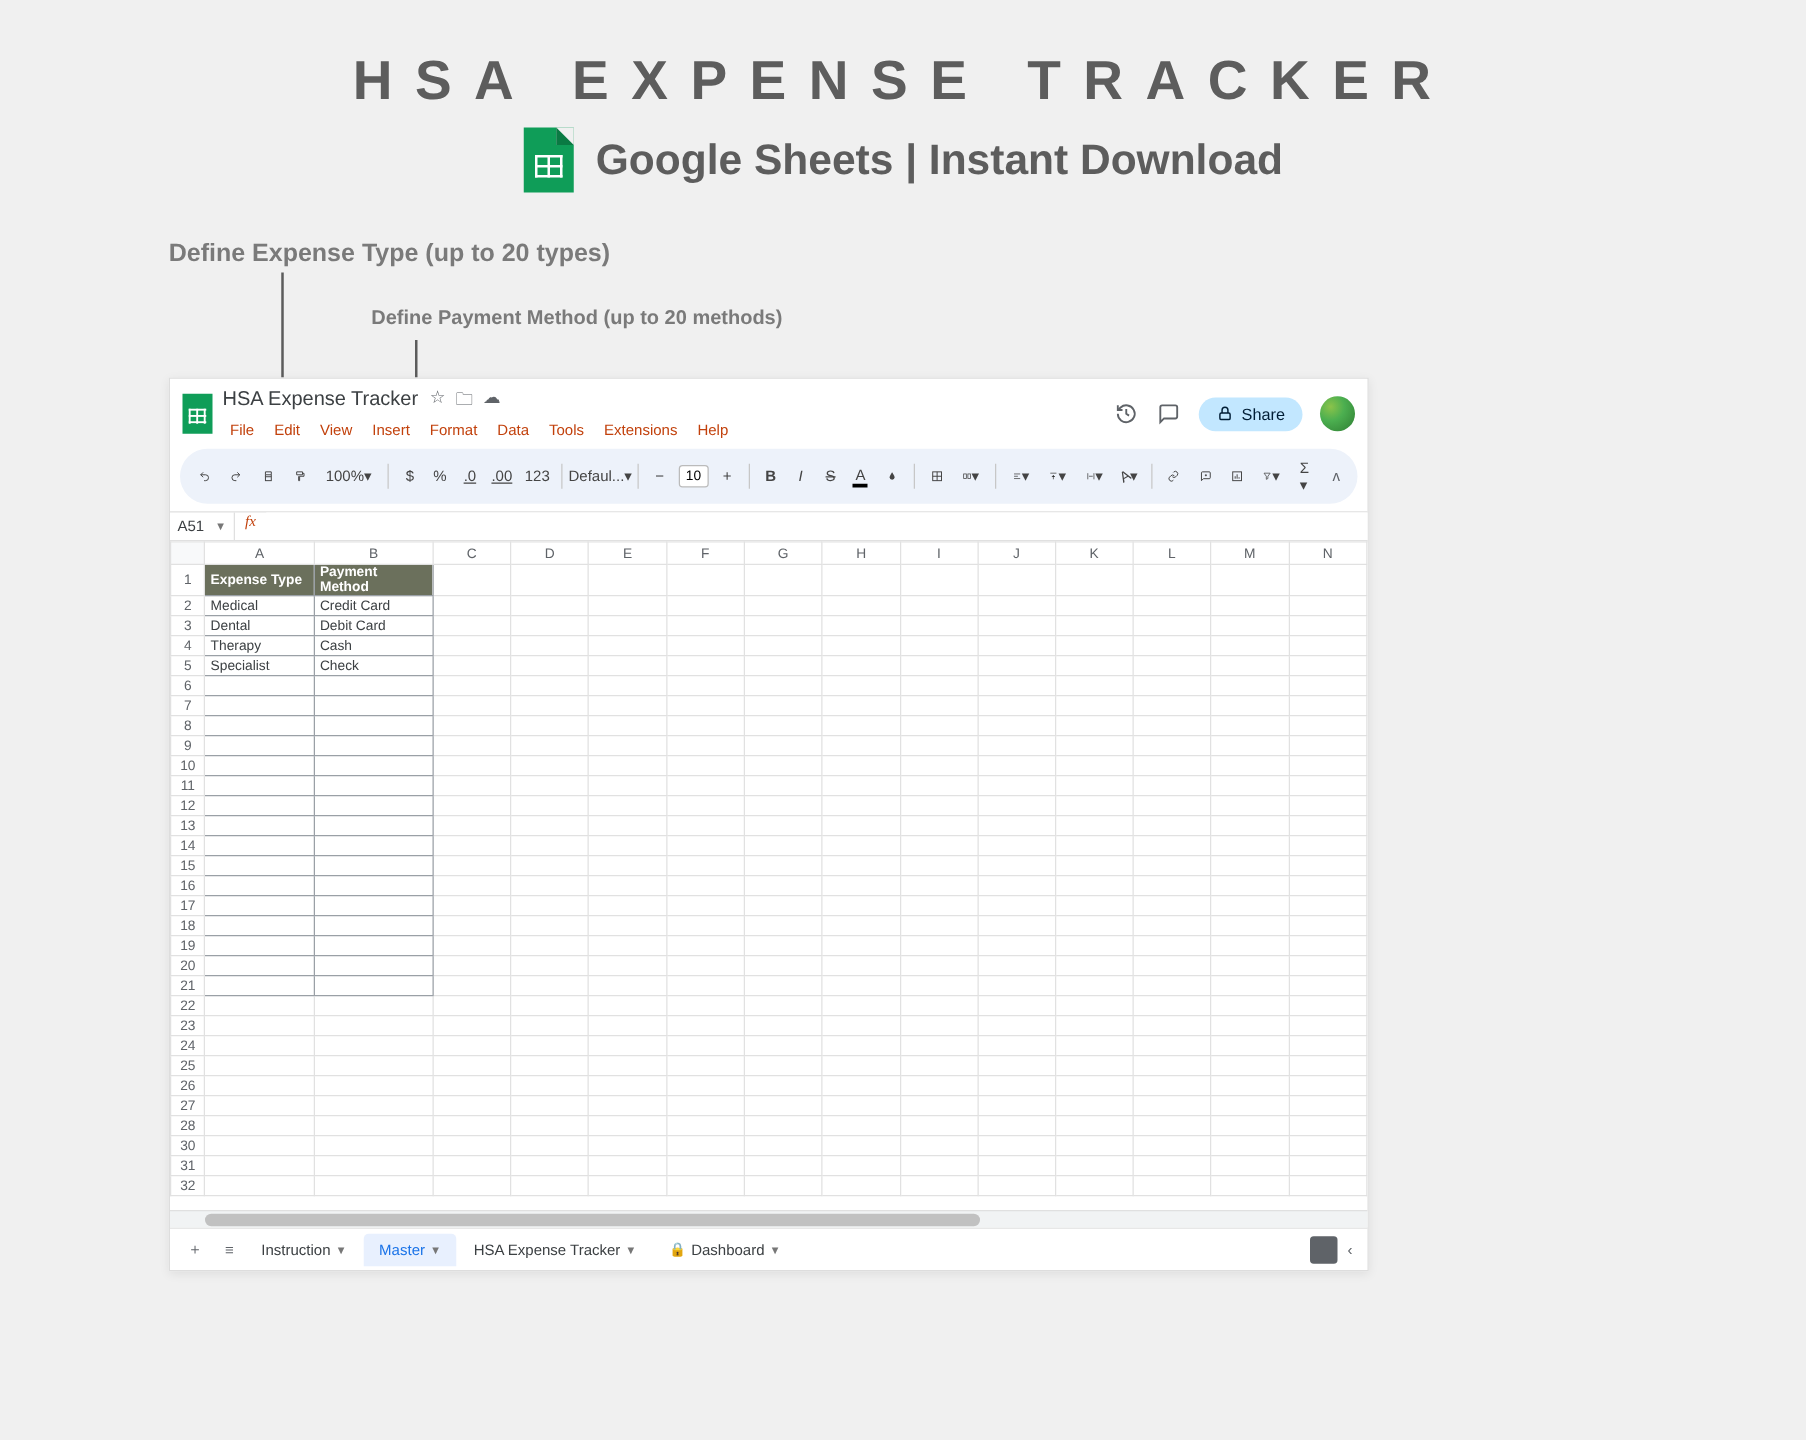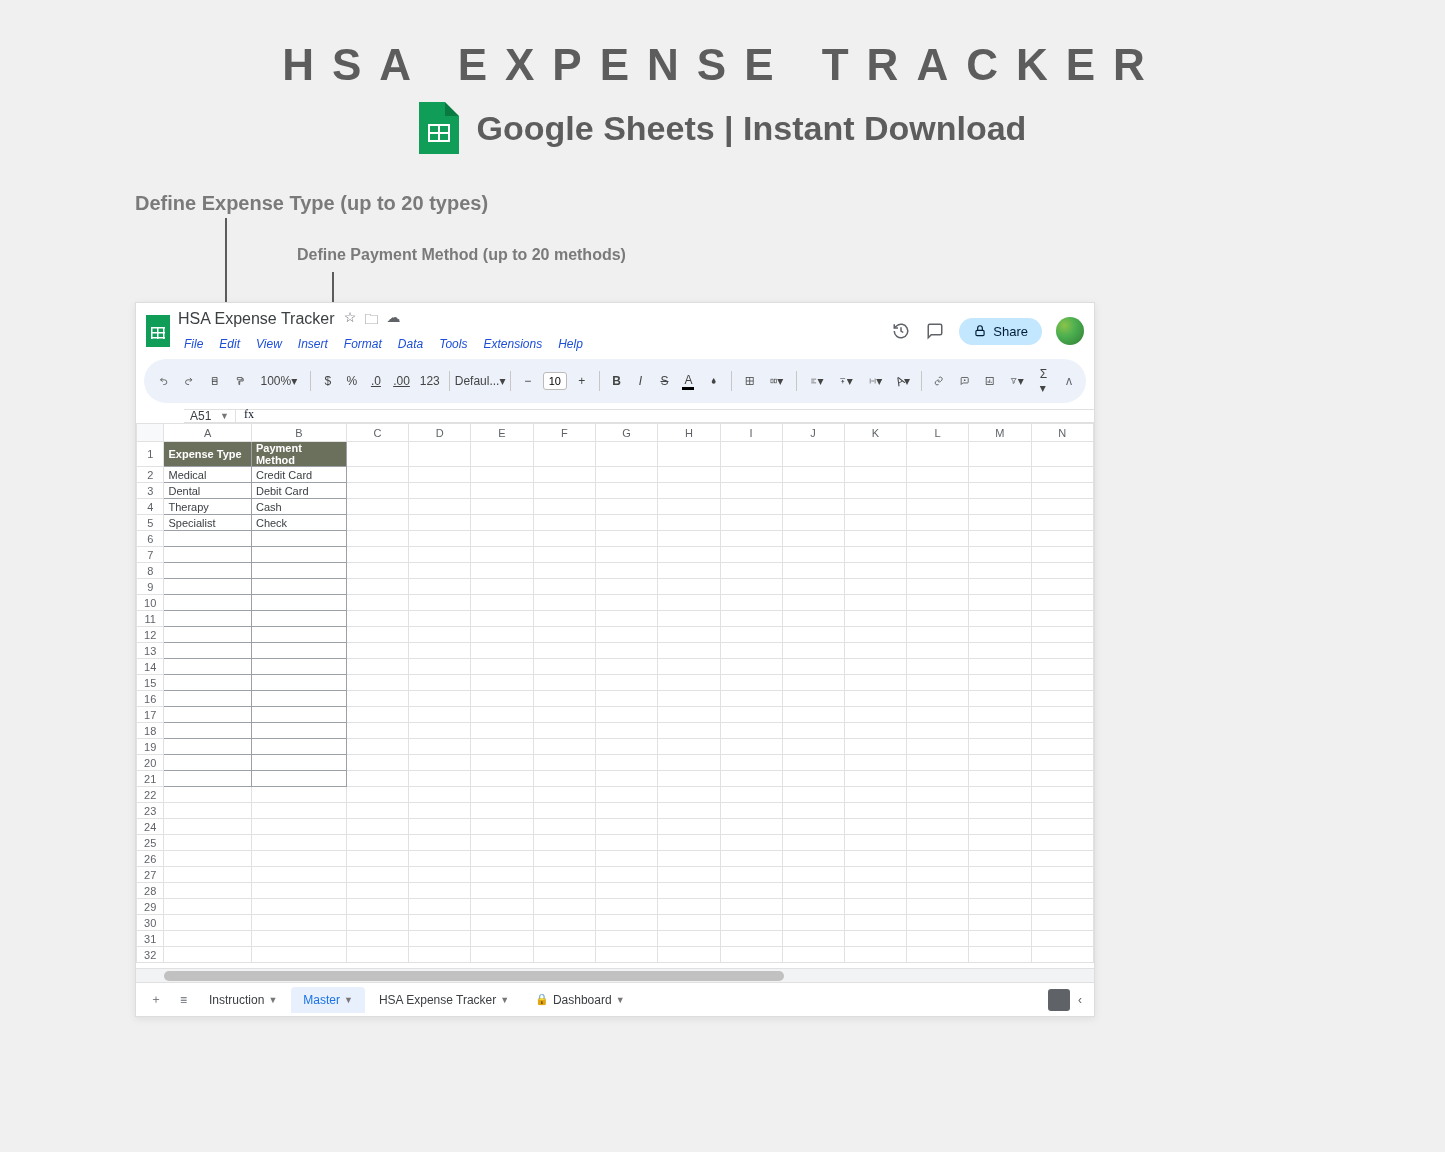--- a/index.html
+++ b/index.html
@@ -137,23 +137,22 @@
     font-size: 16px;
     color: #3c4043;
     display: inline-block;
   }
   .title-icons { display:inline-flex; gap:8px; margin-left:6px; vertical-align:middle; color:#5f6368;}
   .title-icons span { cursor:pointer; font-size:14px; }
   .menu-row {
     display: flex;
     gap: 4px;
     font-size: 12px;
-    color: #1d4ed8;
+    color: #c2410c;
     margin-top: 2px;
-    font-style: italic;
   }
   .menu-row span { padding: 2px 6px; cursor:pointer; border-radius:3px; }
 
   .right-actions {
     display: flex;
     align-items: center;
     gap: 14px;
   }
   .icon-btn { width:20px; height:20px; display:flex; align-items:center; justify-content:center; color:#5f6368; cursor:pointer; }
   .share-btn {
@@ -186,38 +185,38 @@
   .toolbar .tb { padding:4px 5px; cursor:pointer; border-radius:4px; display:flex; align-items:center; justify-content:center; min-width:18px;}
   .toolbar .sep { width:1px; height:20px; background:#c7c7c7; margin:0 2px; }
   .toolbar .zoom { display:flex; align-items:center; gap:2px;}
   .font-size-box {
     border:1px solid #bbb; background:#fff; border-radius:3px;
     width:24px; height:18px; text-align:center; font-size:11px;
   }
   .collapse-arrow { margin-left:auto; color:#5f6368; cursor:pointer; padding:4px;}
 
   .name-box-row {
-    display:flex; align-items:flex-end;
+    display:flex; align-items:flex-start;
     border-top:1px solid #e0e0e0;
     border-bottom:1px solid #e0e0e0;
-    height: 14px;
+    height: 24px;
     font-size:12px;
-    margin-left:48px;
   }
   .name-box {
     width: 52px;
     padding: 0 6px;
     border-right: 1px solid #e0e0e0;
     display:flex; align-items:center; justify-content:space-between;
     height:100%;
   }
   .name-box .dd-arrow { font-size:9px; color:#777;}
   .fx-label {
     padding: 0 8px;
-    color:#0f172a;
+    color:#c2410c;
+    font-style: italic;
     font-family: serif;
   }
   .formula-input { flex:1; border:none; outline:none; height:100%; font-size:12px; }
 
   .grid-wrap { flex:1; overflow:auto; position:relative; }
   table.grid { border-collapse: collapse; table-layout: fixed; }
   .grid th, .grid td {
     border: 1px solid #e1e1e1;
     font-size: 11px;
     height: 16px;
@@ -969,37 +968,20 @@
             <td class="colOther "></td>
             <td class="colOther "></td>
             <td class="colOther "></td>
             <td class="colOther "></td>
             <td class="colOther "></td>
             <td class="colOther "></td>
             <td class="colOther "></td>
             <td class="colOther "></td>
           </tr>
           <tr>
-            <th>29</th>
-            <td class="colA "></td>
-            <td class="colB "></td>
-            <td class="colOther "></td>
-            <td class="colOther "></td>
-            <td class="colOther "></td>
-            <td class="colOther "></td>
-            <td class="colOther "></td>
-            <td class="colOther "></td>
-            <td class="colOther "></td>
-            <td class="colOther "></td>
-            <td class="colOther "></td>
-            <td class="colOther "></td>
-            <td class="colOther "></td>
-            <td class="colOther "></td>
-          </tr>
-          <tr>
             <th>30</th>
             <td class="colA "></td>
             <td class="colB "></td>
             <td class="colOther "></td>
             <td class="colOther "></td>
             <td class="colOther "></td>
             <td class="colOther "></td>
             <td class="colOther "></td>
             <td class="colOther "></td>
             <td class="colOther "></td>

